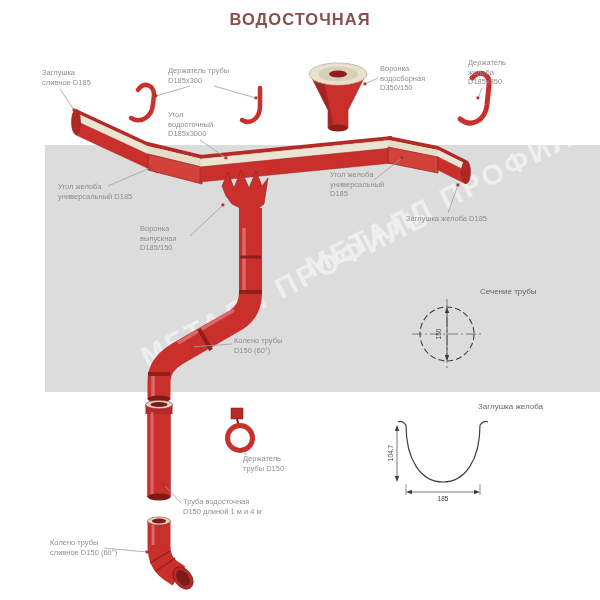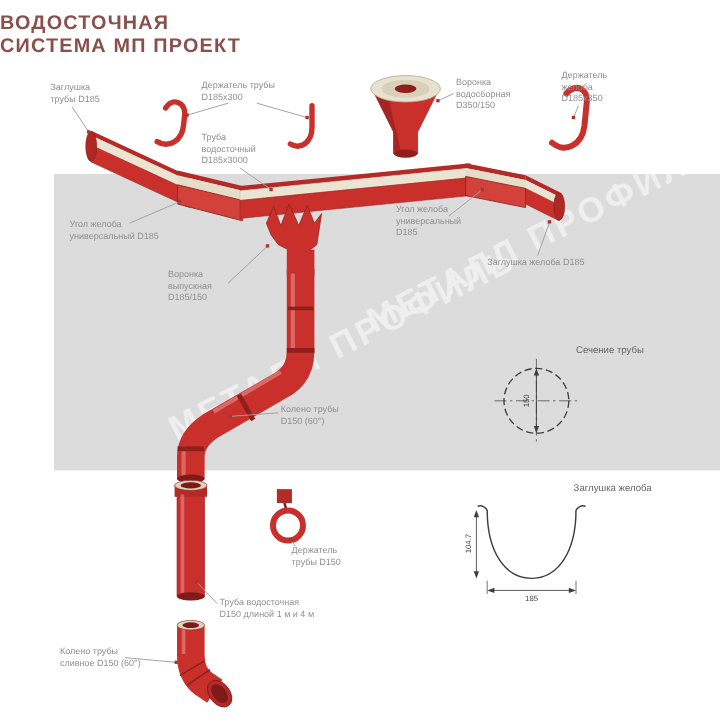--- a/index.html
+++ b/index.html
@@ -1,19 +1,19 @@
 <!DOCTYPE html>
 <html><head>
 <meta charset="utf-8">
 <style>
   html,body{margin:0;padding:0;background:#fff;}
   .stage{position:relative;width:600px;height:600px;overflow:hidden;background:#fff;
          font-family:"Liberation Sans",sans-serif;}
   .stage svg{position:absolute;left:0;top:0;}
-  .title{position:absolute;top:10px;left:0;right:0;
+  .title{position:absolute;top:10px;left:0;right:0;text-align:center;
          font-weight:bold;font-size:16.5px;line-height:19px;letter-spacing:1px;color:#8a4f4b;}
   .lbl{position:absolute;font-size:7.5px;line-height:9.5px;color:#8f8f8f;white-space:pre-line;}
   .sec-title{position:absolute;font-size:8px;color:#666;}
   text{font-family:"Liberation Sans",sans-serif;}
 </style>
 </head>
 <body>
 
 <div class="stage">
 
@@ -167,28 +167,27 @@
     <rect x="221.5" y="203.5" width="2.8" height="2.8"></rect>
     <rect x="190.5" y="345.5" width="2.8" height="2.8"></rect>
     <rect x="240.5" y="448.5" width="2.8" height="2.8"></rect>
     <rect x="162.5" y="483.5" width="2.8" height="2.8"></rect>
     <rect x="145.5" y="550.5" width="2.8" height="2.8"></rect>
   </g>
 </svg>
 
 <div class="title">
   <div>ВОДОСТОЧНАЯ</div>
-  <div>СИСТЕМА МП ПРОЕКТ</div>
 </div>
 
 <div class="lbl" style="left:42px;top:68px">Заглушка
-трубы D185</div>
+сливное D185</div>
 <div class="lbl" style="left:168px;top:66px">Держатель трубы
 D185х300</div>
-<div class="lbl" style="left:168px;top:110px">Труба
+<div class="lbl" style="left:168px;top:110px">Угол
 водосточный
 D185х3000</div>
 <div class="lbl" style="left:380px;top:64px">Воронка
 водосборная
 D350/150</div>
 <div class="lbl" style="left:468px;top:58px">Держатель
 желоба
 D185х350</div>
 <div class="lbl" style="left:58px;top:182px">Угол желоба
 универсальный D185</div>

